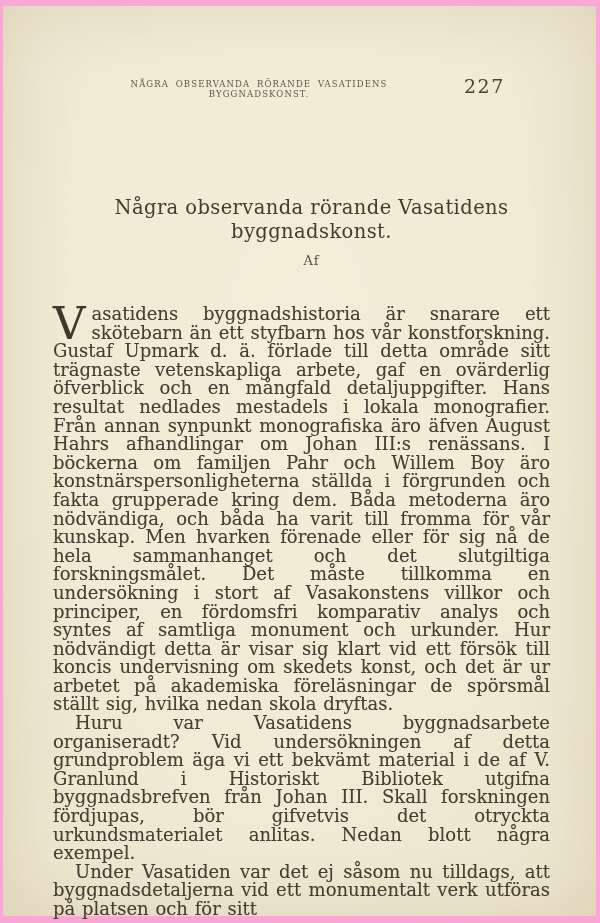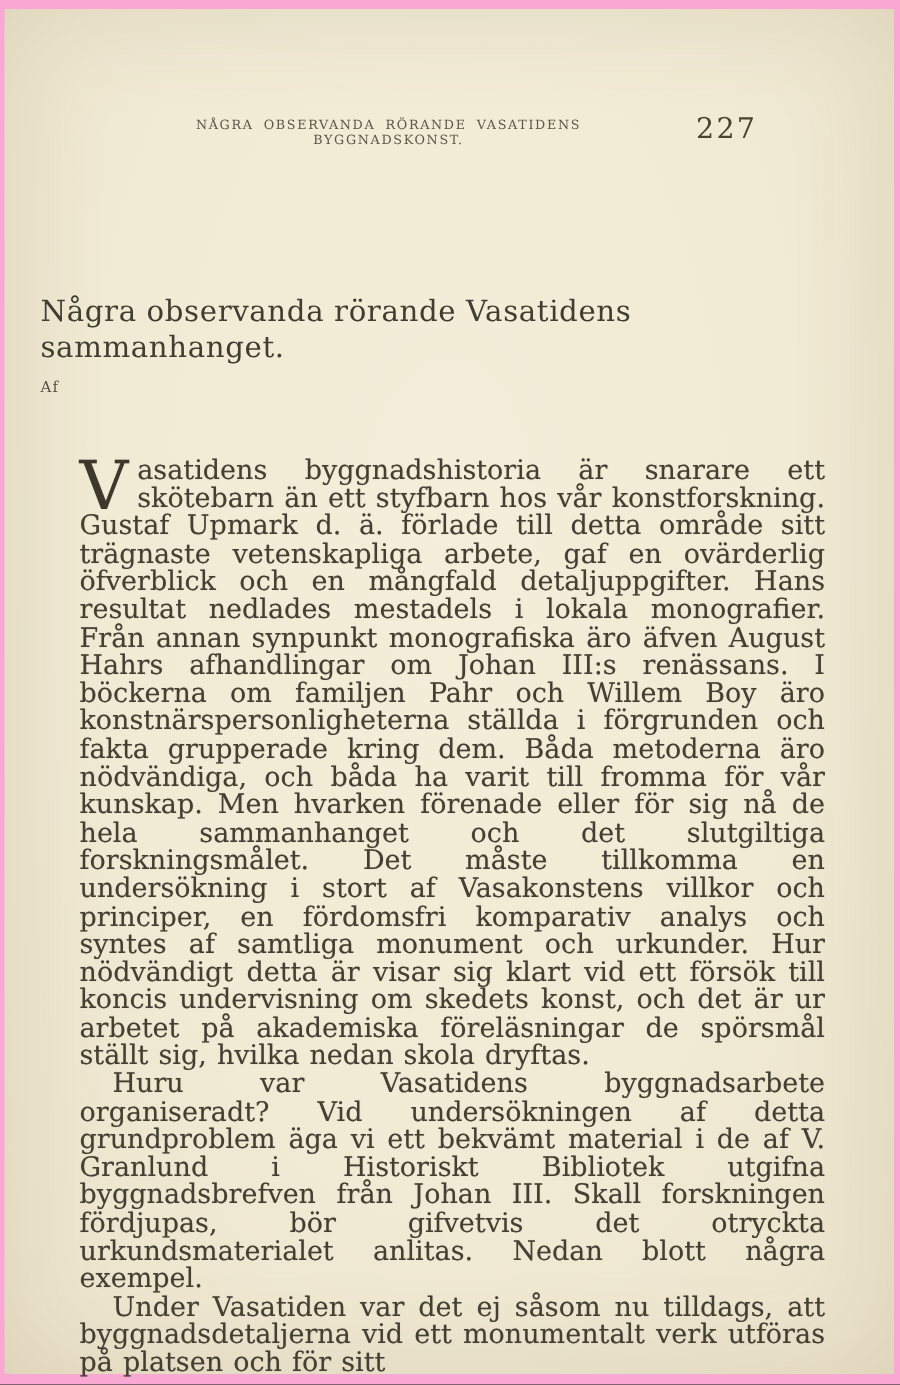--- a/index.html
+++ b/index.html
@@ -46,36 +46,36 @@
     font-size: 19px;
     letter-spacing: 1.5px;
     color: #49432f;
   }
   
   .title-block {
     position: absolute;
     top: 190px;
     left: 0;
     right: 0;
-    text-align: left;
+    text-align: center;
     color: #423d31;
     margin-left: 24px;
   }
   .article-title {
     margin: 0;
     font-size: 19.5px;
     font-weight: normal;
     line-height: 24px;
     letter-spacing: 0.4px;
     color: #423d31;
   }
   .article-title span { display: block; }
   .byline-prefix {
     margin-top: 9px;
-    font-size: 10px;
+    font-size: 13px;
     letter-spacing: 1px;
     color: #564f40;
   }
   .author {
     margin-top: 10px;
     font-size: 12.5px;
     letter-spacing: 1.4px;
     word-spacing: 3px;
     color: #49432f;
   }
@@ -108,21 +108,21 @@
 <div class="scan">
   <div class="page">
 
     <span class="header-caption">Några observanda rörande Vasatidens byggnadskonst.</span>
 
     <span class="page-number">227</span>
 
     <div class="title-block">
       <h1 class="article-title">
         <span>Några observanda rörande Vasatidens</span>
-        <span>sammanhanget.</span>
+        <span>byggnadskonst.</span>
       </h1>
       <div class="byline-prefix">Af</div>
     </div>
 
     <div class="body-text">
       <p class="para dropcap">Vasatidens byggnadshistoria är snarare ett skötebarn än ett styfbarn hos vår konstforskning. Gustaf Upmark d. ä. förlade till detta område sitt trägnaste vetenskapliga arbete, gaf en ovärderlig öfverblick och en mångfald detaljuppgifter. Hans resultat nedlades mestadels i lokala monografier. Från annan synpunkt monografiska äro äfven August Hahrs afhandlingar om Johan III:s renässans. I böckerna om familjen Pahr och Willem Boy äro konstnärspersonligheterna ställda i förgrunden och fakta grupperade kring dem. Båda metoderna äro nödvändiga, och båda ha varit till fromma för vår kunskap. Men hvarken förenade eller för sig nå de hela sammanhanget och det slutgiltiga forskningsmålet. Det måste tillkomma en undersökning i stort af Vasakonstens villkor och principer, en fördomsfri komparativ analys och syntes af samtliga monument och urkunder. Hur nödvändigt detta är visar sig klart vid ett försök till koncis undervisning om skedets konst, och det är ur arbetet på akademiska föreläsningar de spörsmål ställt sig, hvilka nedan skola dryftas.</p>
       <p class="para indent">Huru var Vasatidens byggnadsarbete organiseradt? Vid undersökningen af detta grundproblem äga vi ett bekvämt material i de af V. Granlund i Historiskt Bibliotek utgifna byggnadsbrefven från Johan III. Skall forskningen fördjupas, bör gifvetvis det otryckta urkundsmaterialet anlitas. Nedan blott några exempel.</p>
       <p class="para indent">Under Vasatiden var det ej såsom nu tilldags, att byggnadsdetaljerna vid ett monumentalt verk utföras på platsen och för sitt</p>
     </div>
 

